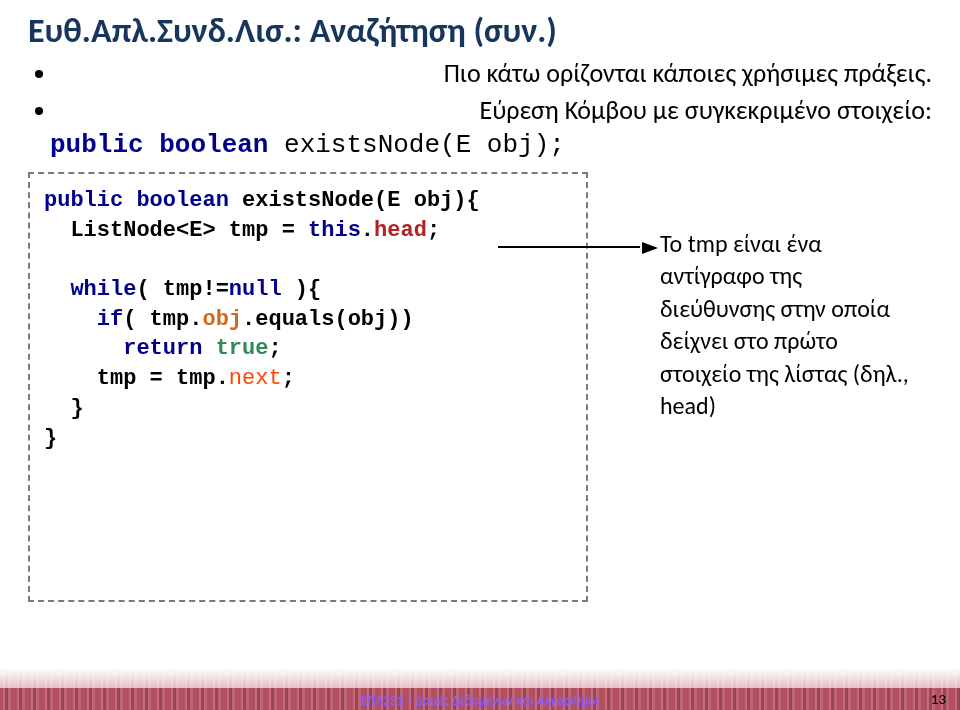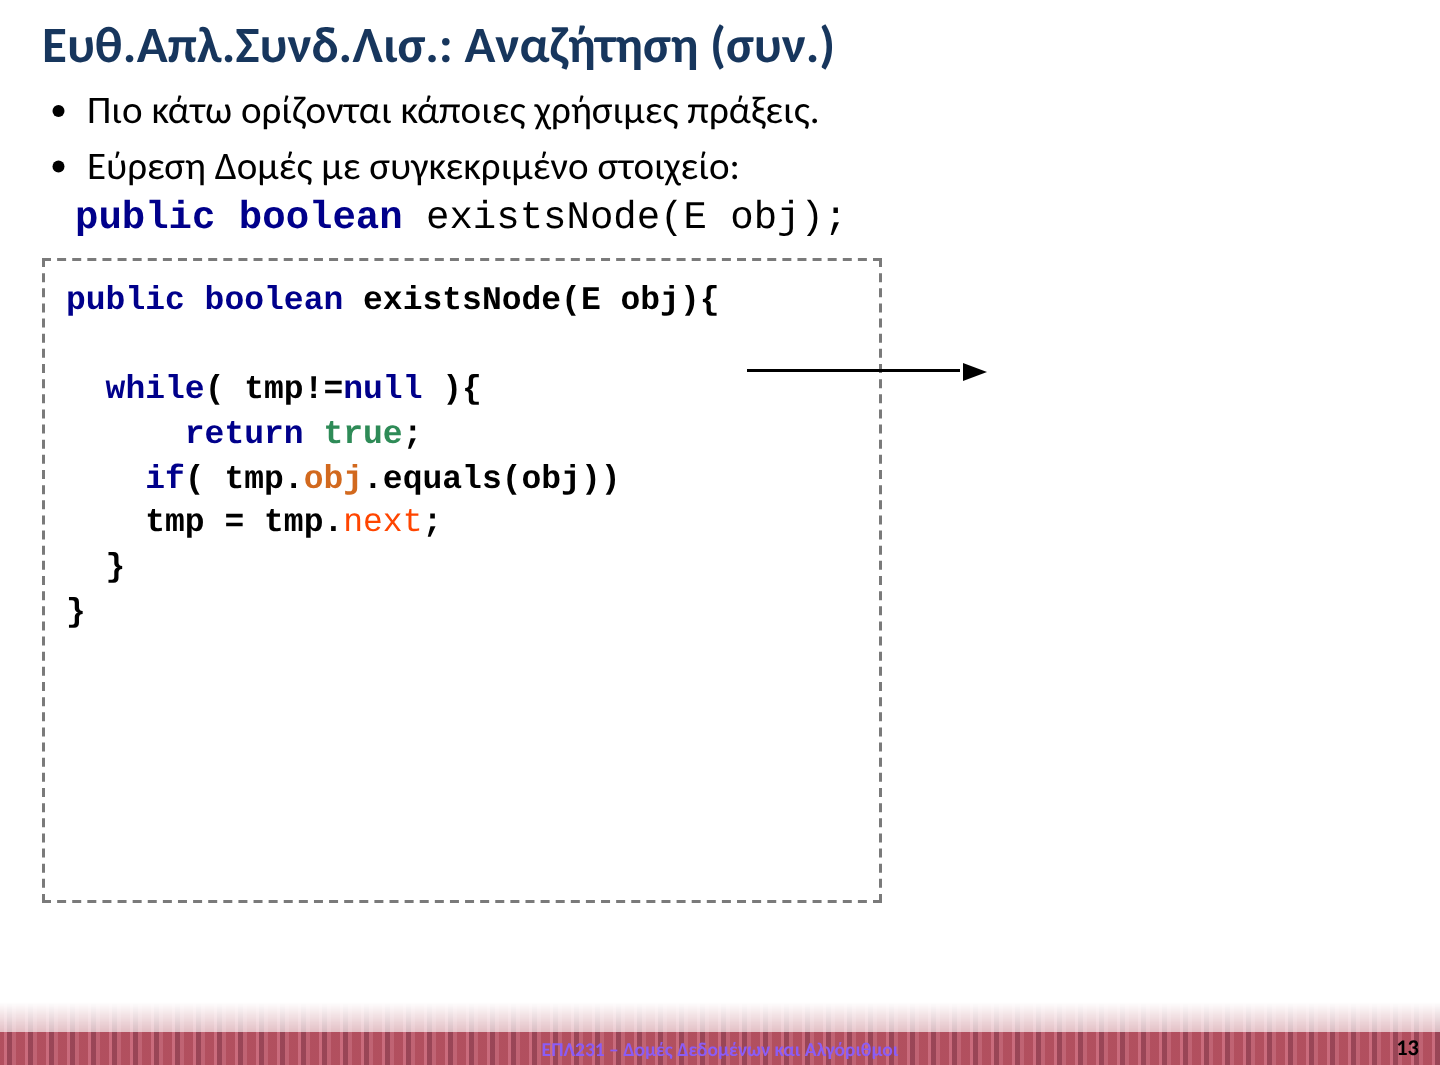--- a/index.html
+++ b/index.html
@@ -19,20 +19,21 @@
   }
   .title {
     font-size: 34px;
     font-weight: 700;
     color: #17365d;
     margin-bottom: 6px;
   }
   .bullets {
     list-style: disc;
     padding-left: 30px;
+    text-align: right;
   }
   .bullets li {
     font-size: 26px;
     color: #000;
     margin-bottom: 4px;
     line-height: 1.25;
   }
   .subline {
     font-family: 'Courier New', Courier, monospace;
     font-size: 26px;
@@ -135,57 +136,59 @@
     font-size: 13px;
     font-weight: 700;
     color: #8b5cf6;
     z-index: 2;
   }
   .page-num {
     position: absolute;
     right: 14px;
     bottom: 2px;
     font-size: 15px;
-    font-weight: 700;
+    font-weight: 400;
     color: #000;
     z-index: 2;
   }
 </style>
 </head>
 <body>
 
 <div class="slide">
 
   <div class="title">Ευθ.Απλ.Συνδ.Λισ.: Αναζήτηση (συν.)</div>
 
   <ul class="bullets">
     <li>Πιο κάτω ορίζονται κάποιες χρήσιμες πράξεις.</li>
-    <li>Εύρεση Δομές με συγκεκριμένο στοιχείο:</li>
+    <li>Εύρεση Κόμβου με συγκεκριμένο στοιχείο:</li>
   </ul>
 
   <div class="subline">
     <span class="kw">public boolean</span><span class="name"> existsNode(E obj);</span>
   </div>
 
   <div class="codebox">
     <div class="line"><span class="kw">public boolean</span><span> existsNode(E obj){</span></div>
+    <div class="line"><span>  ListNode&lt;E&gt; tmp = </span><span class="kw">this</span><span>.</span><span class="head-col">head</span><span>;</span></div>
     <div class="line"> </div>
     <div class="line"><span class="kw">  while</span><span>( tmp!=</span><span class="kw">null</span><span> ){</span></div>
+    <div class="line"><span class="kw">    if</span><span>( tmp.</span><span class="obj-col">obj</span><span>.equals(obj))</span></div>
     <div class="line"><span class="kw">      return </span><span class="true-col">true</span><span>;</span></div>
-    <div class="line"><span class="kw">    if</span><span>( tmp.</span><span class="obj-col">obj</span><span>.equals(obj))</span></div>
     <div class="line"><span>    tmp = tmp.</span><span class="next-col">next</span><span>;</span></div>
     <div class="line">  }</div>
     <div class="line">}</div>
   </div>
 
   <div class="arrow">
     <div class="arrow-line"></div>
     <div class="arrow-head"></div>
   </div>
 
+  <div class="annotation">Το tmp είναι ένα αντίγραφο της διεύθυνσης στην οποία δείχνει στο πρώτο στοιχείο της λίστας (δηλ., head)</div>
 
   <div class="footer-bar">
     <div class="fade-strip"></div>
     <div class="core-strip"></div>
     <div class="footer-text">ΕΠΛ231 – Δομές Δεδομένων και Αλγόριθμοι</div>
     <div class="page-num">13</div>
   </div>
 
 </div>
 

